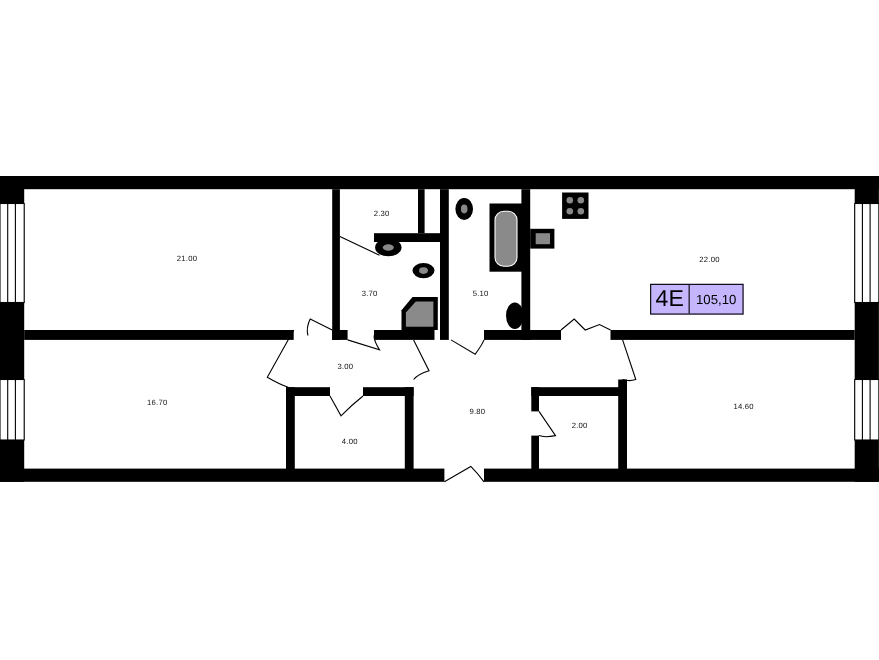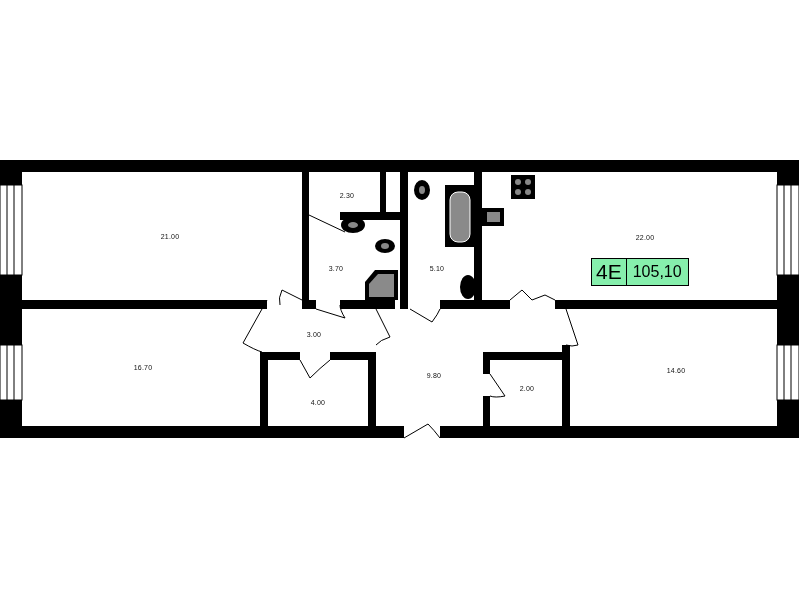--- a/index.html
+++ b/index.html
@@ -1,21 +1,21 @@
 <!DOCTYPE html>
 <html><head>
 <meta charset="utf-8">
 <style>
   html, body { margin:0; padding:0; background:#ffffff; }
   body { width:799px; height:600px; position:relative; overflow:hidden; font-family:"Liberation Sans", sans-serif; }
   #plan { position:absolute; left:0; top:0; width:799px; height:600px; }
   .room-label { position:absolute; font-size:7px; color:#111; transform:translate(-50%,-50%); letter-spacing:0.2px; white-space:nowrap; }
-  .badge { position:absolute; left:591px; top:258px; height:26px; display:flex; border:1.5px solid #000; background:#86efac; }
+  .badge { position:absolute; left:591px; top:258px; height:26px; display:flex; border:1.5px solid #000; background:#c4b5fd; }
   .badge-type { font-size:21px; line-height:26px; padding:0 4px; border-right:1.5px solid #000; color:#000; }
-  .badge-area { font-size:16px; line-height:26px; padding:0 6px; color:#000; }
+  .badge-area { font-size:12px; line-height:26px; padding:0 6px; color:#000; }
 </style>
 </head>
 <body>
 
 <svg id="plan" viewBox="0 0 799 600" xmlns="http://www.w3.org/2000/svg">
 
   <g fill="#000">
     <rect x="0" y="160" width="799" height="12"></rect>
     <rect x="0" y="426" width="404" height="12"></rect>
     <rect x="440" y="426" width="359" height="12"></rect>

